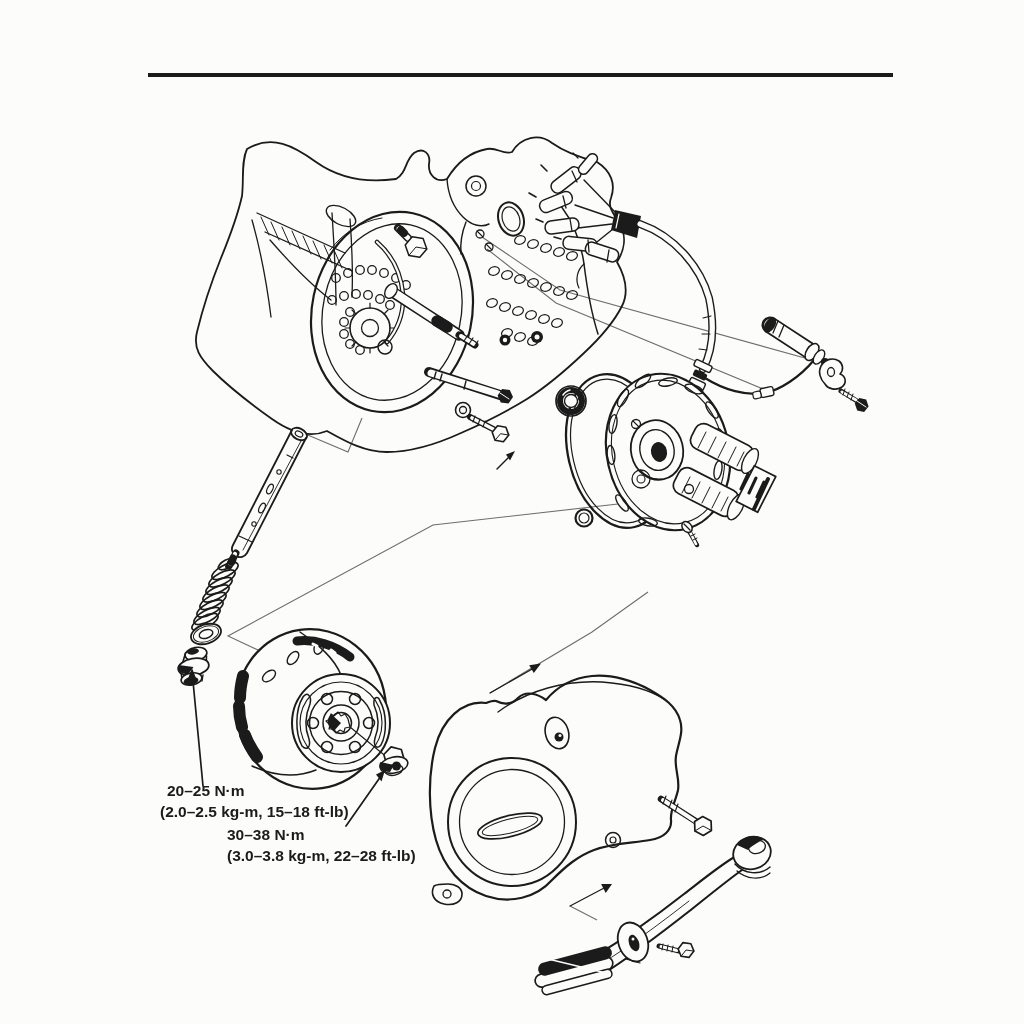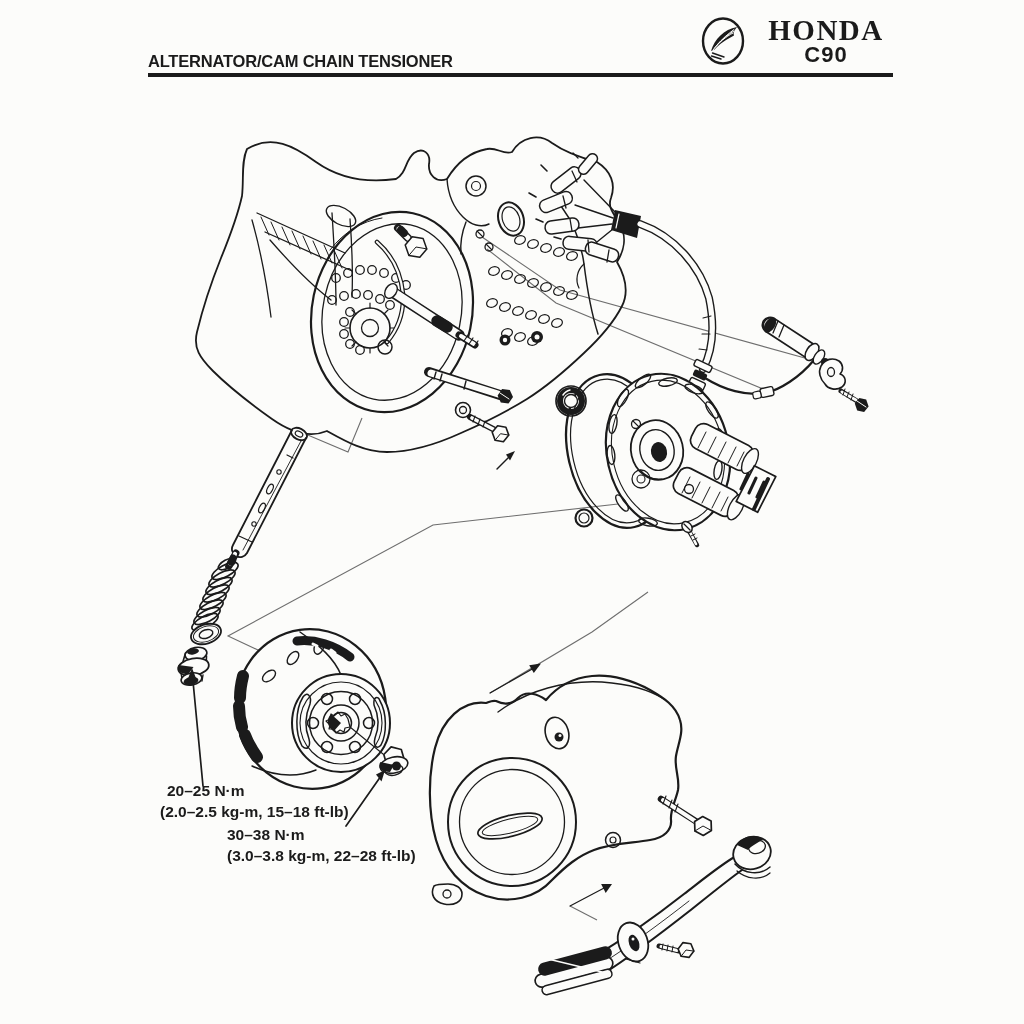--- a/index.html
+++ b/index.html
@@ -19,37 +19,22 @@
   .wht{stroke:#fcfcfa;fill:none;stroke-linecap:round;stroke-linejoin:round;}
   .fw{fill:#fcfcfa;stroke:#1b1b1b;stroke-linejoin:round;}
   .fi{fill:#1b1b1b;stroke:none;}
   .gd{stroke:#6e6e6e;fill:none;stroke-width:1.1;}
 </style>
 </head>
 <body>
 
 <div class="page">
 
-  <div class="title">ALTERNATOR/CAM CHAIN TENSIONER</div>
   <div class="rule"></div>
 
-  <div class="brandblock">
-    <svg class="logo" width="46" height="50" viewBox="0 0 46 50">
-      <ellipse cx="23" cy="25" rx="20" ry="22.5" class="ink" stroke-width="2.4"></ellipse>
-      <path d="M11,35 C14.5,23 24,13.5 37,11 C34,14.5 33,17.5 34,19.5 C27,23 19.5,28 14.5,33.5 Z" class="fi"></path>
-      <path d="M14.5,32 C20,25 27,19 34,15" class="wht" stroke-width="1"></path>
-      <path d="M13,34 C18.5,27 26,20.5 33,17" class="wht" stroke-width="1"></path>
-      <path d="M17,29 C22,23 28,18 34,13.5" class="wht" stroke-width="1"></path>
-      <path d="M12.5,37 L24,41 M11.5,40 L21,43" class="ink" stroke-width="1.4"></path>
-    </svg>
-    <div class="brandtext">
-      <div class="brand">HONDA</div>
-      <div class="model">C90</div>
-    </div>
-  </div>
 
   <svg width="1024" height="1024" viewBox="0 0 1024 1024" style="position:absolute;left:0;top:0;">
 
     <g>
       <polyline class="gd" points="362,418 348,452 303,433"></polyline>
       <polyline class="gd" points="618,504 433,525 228,636 352,694"></polyline>
       <polyline class="gd" points="482,237 560,290 812,360"></polyline>
       <polyline class="gd" points="487,249 556,303 768,391"></polyline>
       <polyline class="gd" points="648,592 592,632 490,693"></polyline>
       <polyline class="gd" points="570,906 597,920"></polyline>

